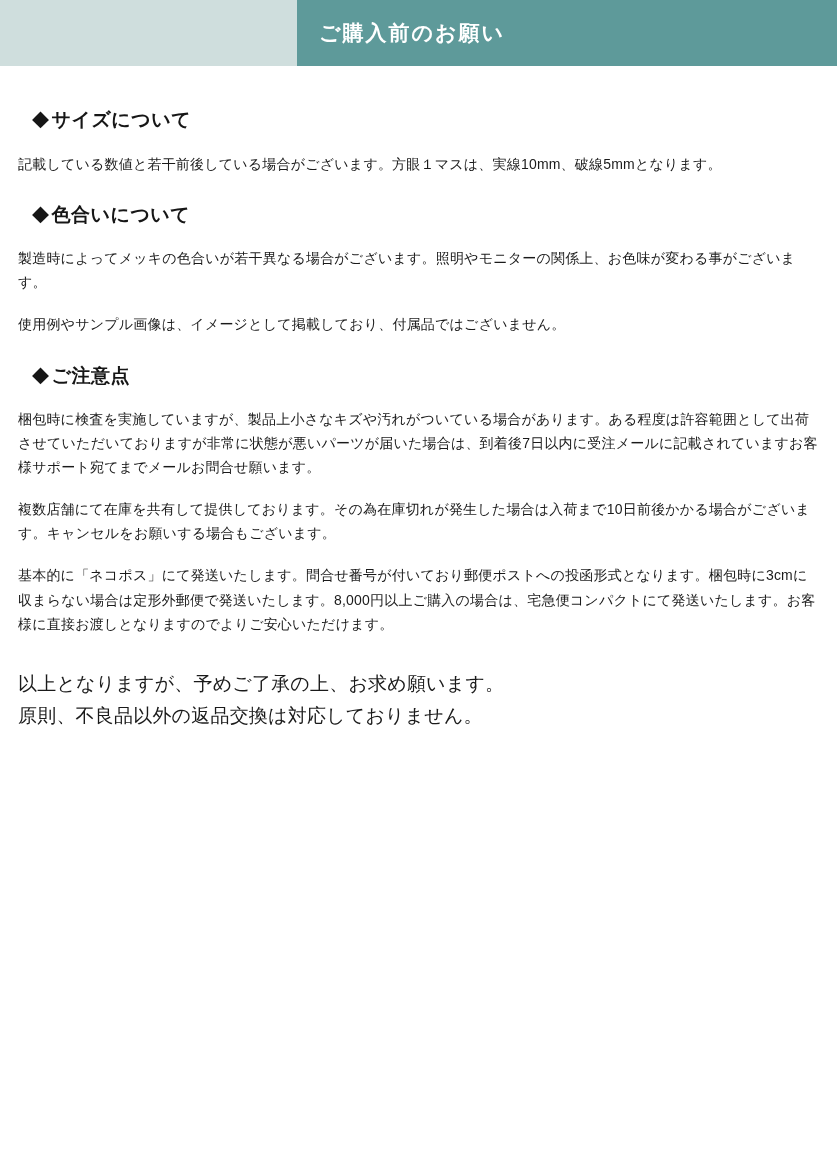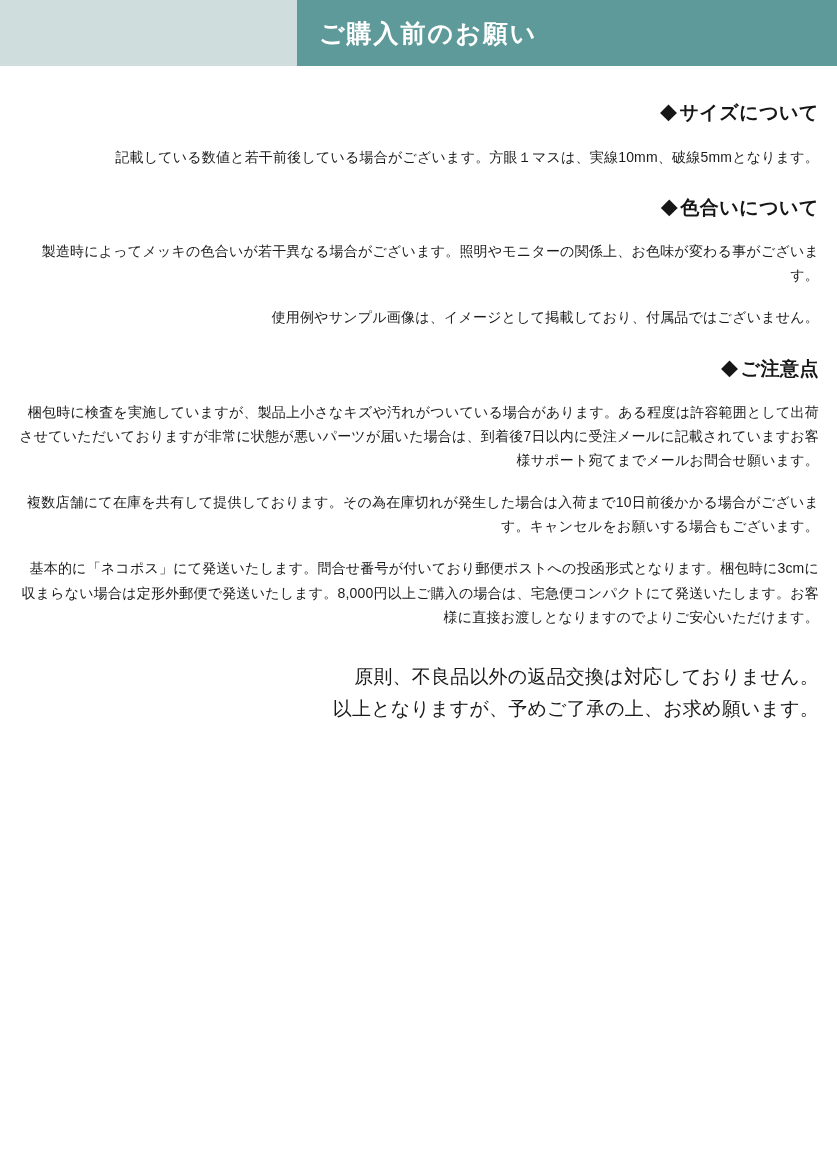--- a/index.html
+++ b/index.html
@@ -35,34 +35,33 @@
     left: 297px;
     top: 0;
     width: 540px;
     height: 66px;
     background: #5e9a9a;
     display: flex;
     align-items: center;
   }
   .header-title {
     color: #ffffff;
-    font-size: 25px;
+    font-size: 21px;
     font-weight: bold;
     letter-spacing: 2px;
     padding-left: 22px;
     white-space: nowrap;
   }
   .content {
     position: absolute;
     left: 0;
     top: 66px;
     width: 837px;
-    padding: 8px 18px 0 18px;
+    padding: 15px 18px 0 18px;
     box-sizing: border-box;
-    text-align: right;
   }
   .section {
     margin: 0;
   }
   .sec-head {
     font-size: 19px;
     font-weight: bold;
     letter-spacing: 0.5px;
     color: #161616;
     margin: 26px 0 0 14px;
@@ -127,18 +126,18 @@
 
     <div class="section">
       <div class="sec-body">複数店舗にて在庫を共有して提供しております。その為在庫切れが発生した場合は入荷まで10日前後かかる場合がございます。キャンセルをお願いする場合もございます。</div>
     </div>
 
     <div class="section">
       <div class="sec-body">基本的に「ネコポス」にて発送いたします。問合せ番号が付いており郵便ポストへの投函形式となります。梱包時に3cmに収まらない場合は定形外郵便で発送いたします。8,000円以上ご購入の場合は、宅急便コンパクトにて発送いたします。お客様に直接お渡しとなりますのでよりご安心いただけます。</div>
     </div>
 
     <div class="closing">
+      <div>以上となりますが、予めご了承の上、お求め願います。</div>
       <div>原則、不良品以外の返品交換は対応しておりません。</div>
-      <div>以上となりますが、予めご了承の上、お求め願います。</div>
     </div>
 
   </div>
 </div>
 
 </body></html>

